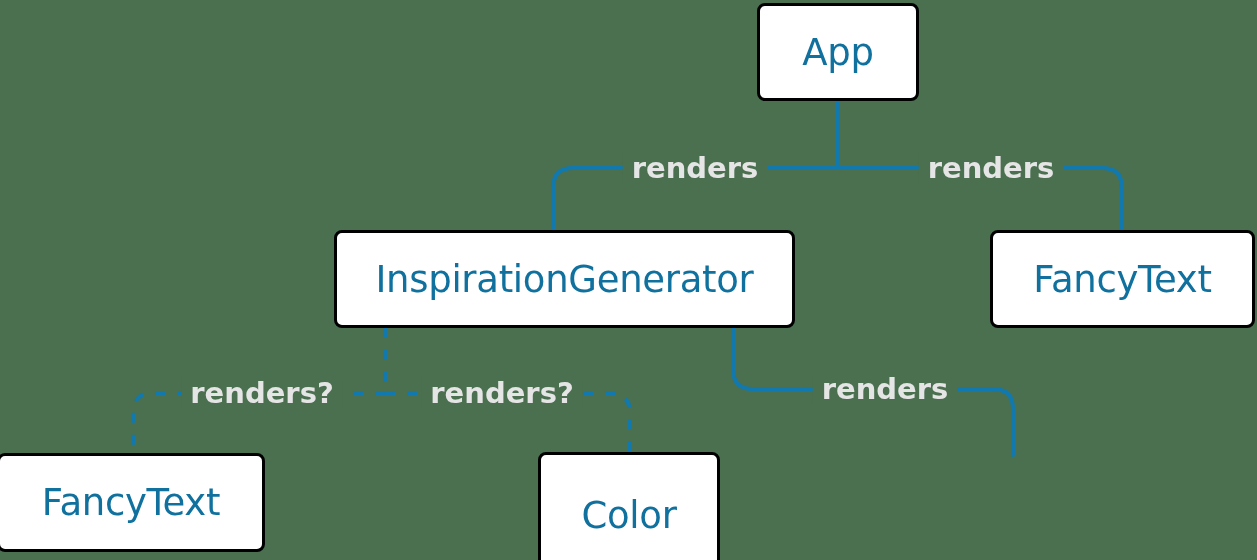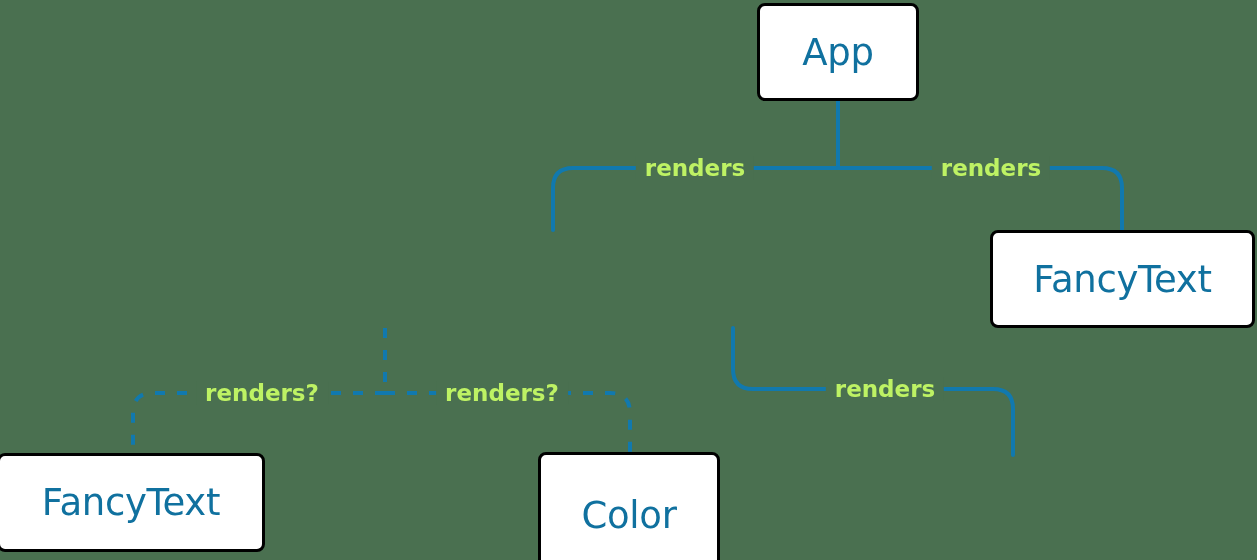--- a/index.html
+++ b/index.html
@@ -41,22 +41,22 @@
     letter-spacing: -0.3px;
     z-index: 3;
   }
   .node-label {
     display: block;
     line-height: 1;
     white-space: nowrap;
   }
   .edge-label {
     position: absolute;
-    color: #bef264;
-    font-size: 23px;
+    color: #e5e5e5;
+    font-size: 29px;
     font-weight: 600;
     letter-spacing: 0px;
     white-space: nowrap;
     background: #4a7050;
     padding: 0 9px;
     transform: translate(-50%, -50%);
     z-index: 2;
     line-height: 1;
   }
 
@@ -96,20 +96,23 @@
   <div class="edge-label" id="label-app-inspiration">renders</div>
   <div class="edge-label" id="label-app-fancytext">renders</div>
   <div class="edge-label" id="label-ig-fancytext">renders?</div>
   <div class="edge-label" id="label-ig-color">renders?</div>
   <div class="edge-label" id="label-ig-copyright">renders</div>
 
   <div class="node" id="node-app">
     <span class="node-label">App</span>
   </div>
 
+  <div class="node" id="node-inspiration">
+    <span class="node-label">InspirationGenerator</span>
+  </div>
 
   <div class="node" id="node-fancytext-right">
     <span class="node-label">FancyText</span>
   </div>
 
   <div class="node" id="node-fancytext-left">
     <span class="node-label">FancyText</span>
   </div>
 
   <div class="node" id="node-color">

